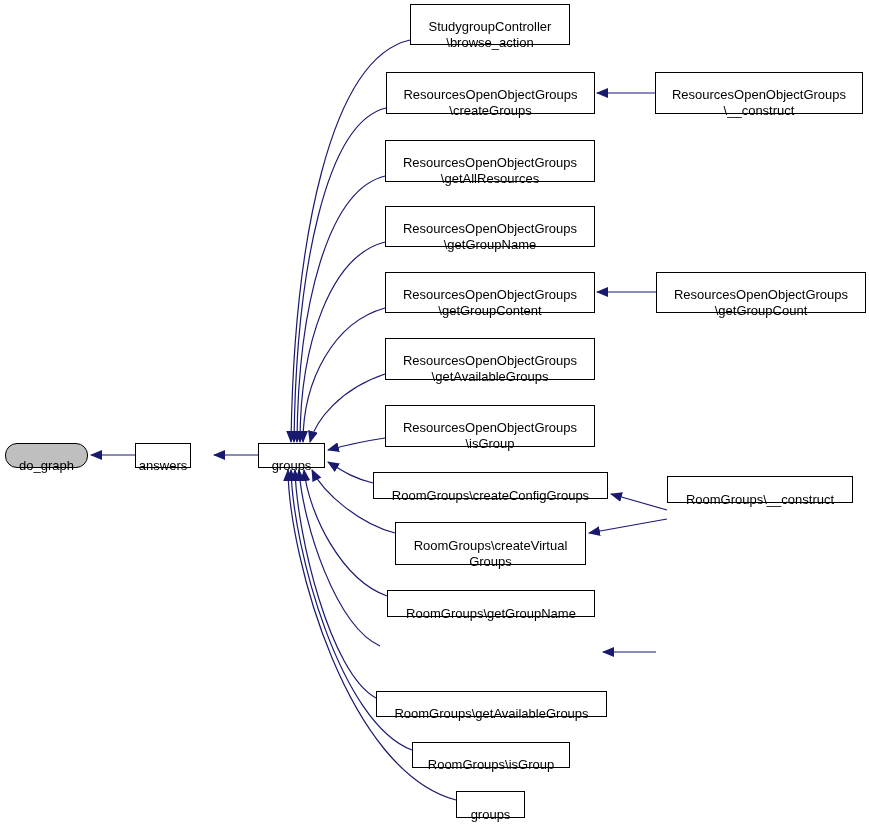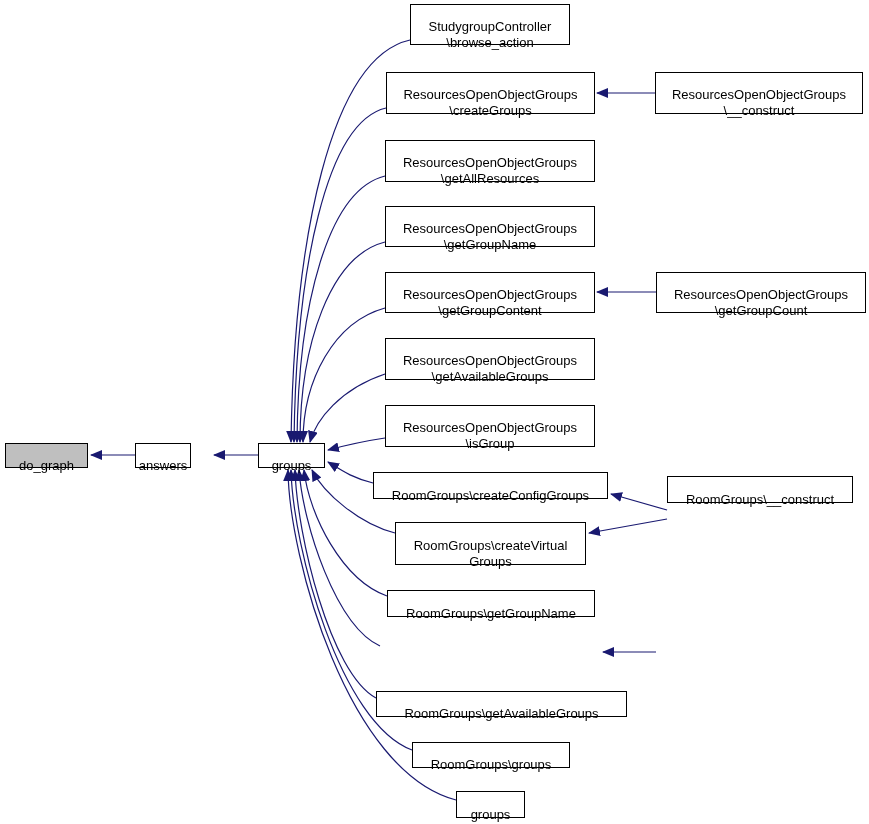--- a/index.html
+++ b/index.html
@@ -40,20 +40,21 @@
     justify-content: center;
     text-align: center;
     color: var(--text-color, #000000);
     font-size: 13px;
     line-height: 16px;
     cursor: pointer;
   }
   .node.highlight {
     background: var(--highlight-fill, #bfbfbf);
     cursor: default;
+    border-radius: 12px;
   }
   .node .label {
     white-space: pre-line;
     padding: 0 3px;
     margin-top: 20px;
   }
 </style>
 </head>
 <body>
 
@@ -134,25 +135,25 @@
   <div class="node" style="left:373px;top:472px;width:235px;height:27px">
     <span class="label">RoomGroups\createConfigGroups</span>
   </div>
   <div class="node" style="left:395px;top:522px;width:191px;height:43px">
     <span class="label">RoomGroups\createVirtual
 Groups</span>
   </div>
   <div class="node" style="left:387px;top:590px;width:208px;height:27px">
     <span class="label">RoomGroups\getGroupName</span>
   </div>
-  <div class="node" style="left:376px;top:691px;width:251px;height:26px">
+  <div class="node" style="left:376px;top:691px;width:231px;height:26px">
     <span class="label">RoomGroups\getAvailableGroups</span>
   </div>
   <div class="node" style="left:412px;top:742px;width:158px;height:26px">
-    <span class="label">RoomGroups\groups</span>
+    <span class="label">RoomGroups\isGroup</span>
   </div>
   <div class="node" style="left:456px;top:791px;width:69px;height:27px">
     <span class="label">groups</span>
   </div>
 
   <div class="node" style="left:655px;top:72px;width:208px;height:42px">
     <span class="label">ResourcesOpenObjectGroups
 \__construct</span>
   </div>
   <div class="node" style="left:656px;top:272px;width:210px;height:41px">

